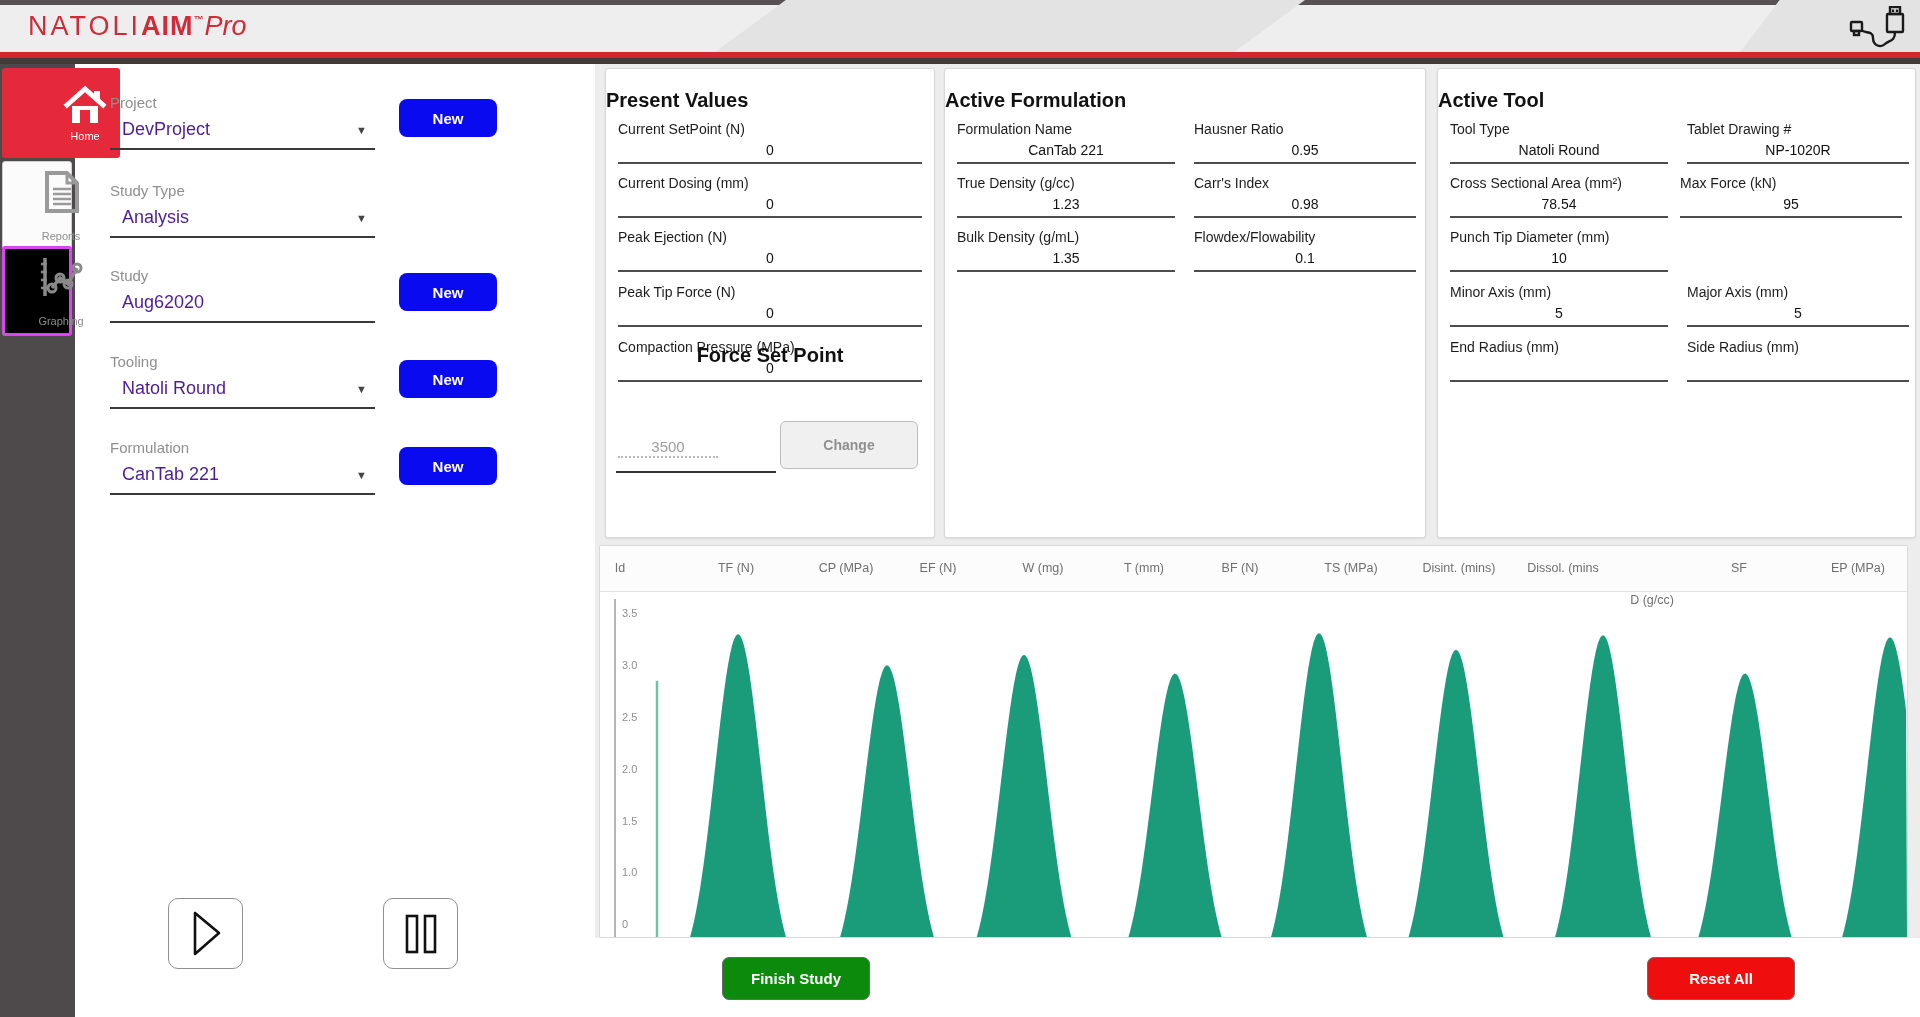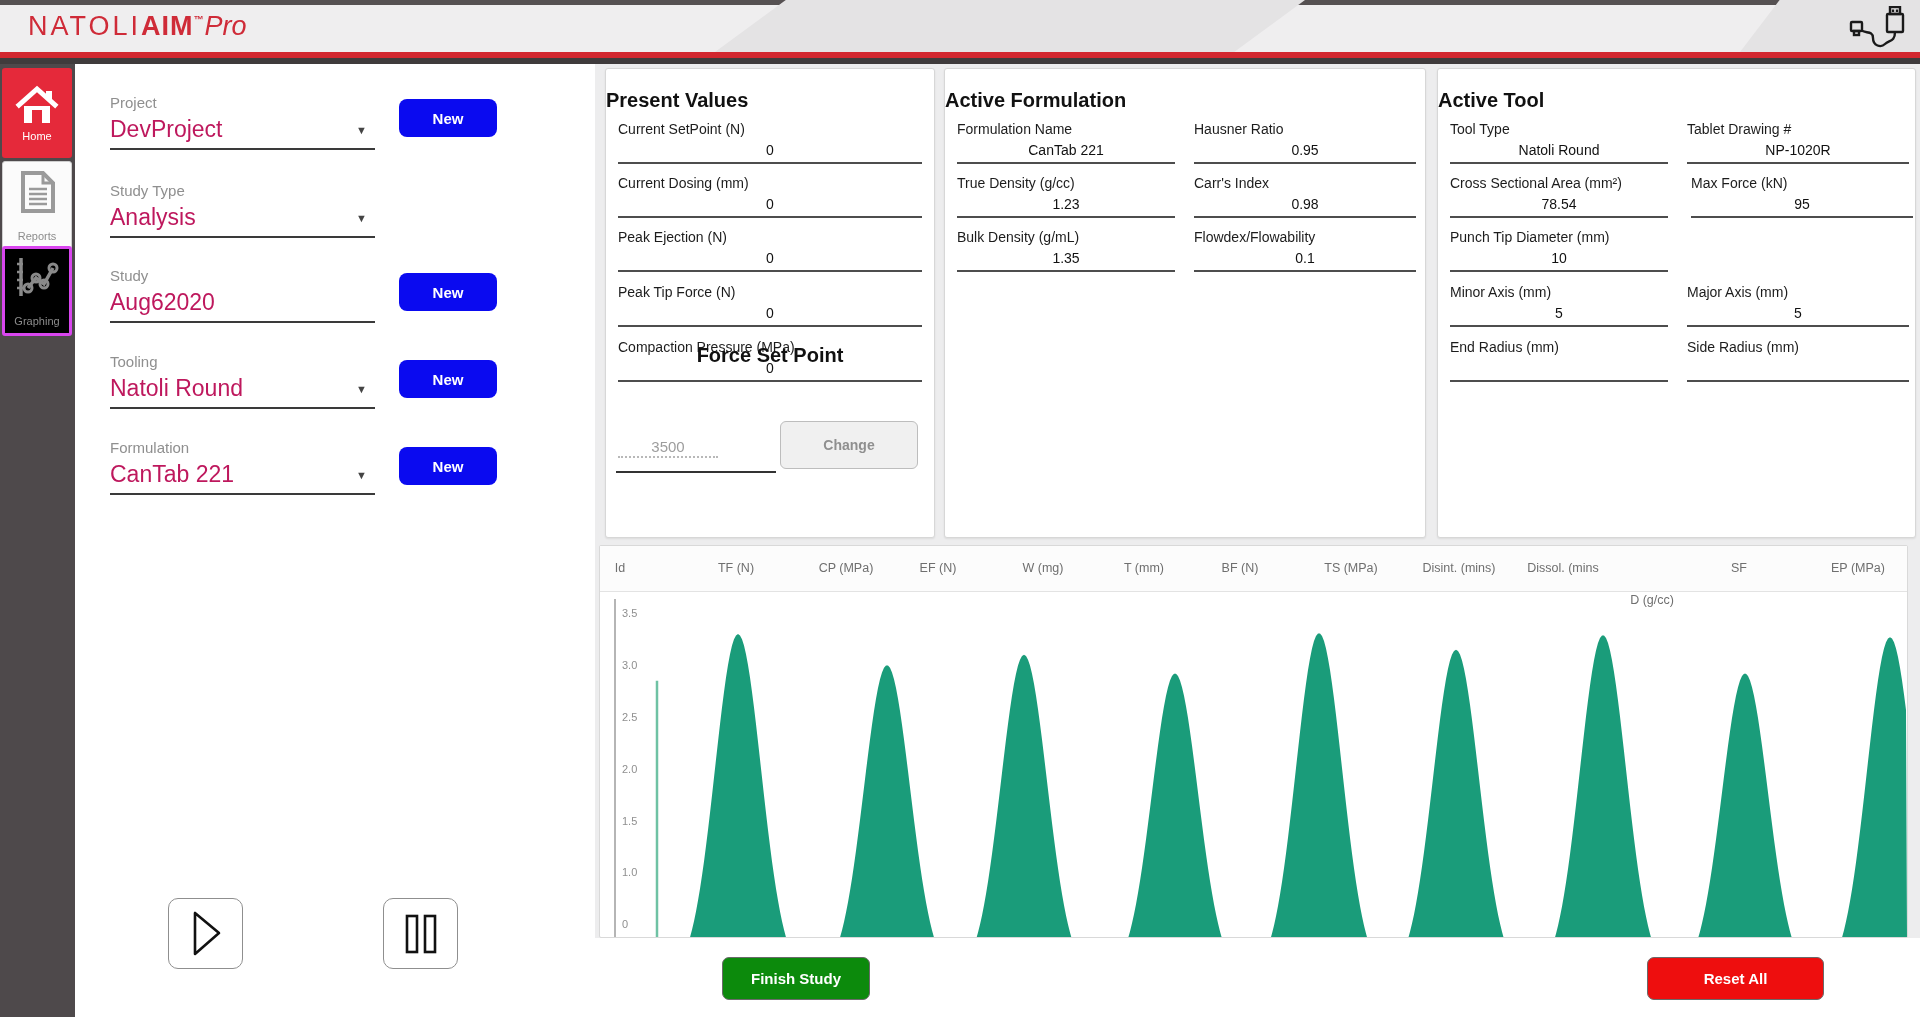--- a/index.html
+++ b/index.html
@@ -15,33 +15,33 @@
   .brand .natoli{font-weight:400;letter-spacing:3px;}
   .brand .aim{font-weight:800;letter-spacing:1px;}
   .brand sup{font-size:10px;font-weight:700;vertical-align:top;line-height:18px;}
   .brand .pro{font-style:italic;font-weight:500;letter-spacing:0;}
   .hdr-redline{position:absolute;left:0;top:52px;width:1920px;height:6px;background:#d2272f;}
   .hdr-darkline{position:absolute;left:0;top:58px;width:1920px;height:6px;background:#3f3b3c;}
   .usb{position:absolute;left:1845px;top:6px;}
 
   
   .sidebar{position:absolute;left:0;top:64px;width:75px;height:953px;background:#4e494b;}
-  .tile{position:absolute;left:2px;width:70px;height:90px;border-radius:3px;display:flex;flex-direction:column;align-items:center;justify-content:center;gap:5px;cursor:pointer;}
+  .tile{position:absolute;left:2px;width:70px;height:90px;border-radius:3px;display:flex;flex-direction:column;align-items:center;justify-content:center;gap:5px;cursor:pointer;padding-left:48px;}
   .tile-home{top:4px;background:#e5293a;}
   .tile-reports{top:97px;background:#fbfbfb;border:1px solid #cfcfcf;box-sizing:border-box;}
   .tile-graph{top:182px;background:#000000;border:3px solid #d946ef;box-sizing:border-box;}
   .tile-label{font-size:11px;}
   .tile-home .tile-label{color:#ffffff;}
   .tile-reports .tile-label,.tile-graph .tile-label{color:#8d8d8d;margin-top:12px;}
 
   
   .form-row{position:absolute;left:110px;width:265px;}
   .f-label{font-size:15px;color:#8f8f8f;line-height:18px;}
   .combo{position:relative;border-bottom:2px solid #3a3a3a;height:36px;cursor:pointer;}
-  .f-value{font-size:23px;color:#be185d;line-height:34px;white-space:nowrap;}
+  .f-value{font-size:18px;color:#4c1d95;line-height:34px;white-space:nowrap;margin-left:12px;}
   .chev{position:absolute;right:8px;top:12px;font-size:11px;color:#444444;}
   .new-btn{position:absolute;width:98px;height:38px;background:#0a0af0;border:none;border-radius:8px;color:#ffffff;font-weight:700;font-size:15px;font-family:"Liberation Sans",sans-serif;cursor:pointer;}
 
   
   .gray-bg{position:absolute;left:595px;top:64px;width:1325px;height:874px;background:#ededee;}
 
   
   .card{position:absolute;top:68px;height:470px;background:#ffffff;border:1px solid #d7d7d7;border-radius:3px;box-shadow:0 1px 2px rgba(0,0,0,0.08);box-sizing:border-box;}
   .card1{left:605px;width:330px;}
   .card2{left:944px;width:482px;}
@@ -61,21 +61,21 @@
   .tbl-col{position:absolute;top:0;line-height:45px;font-size:12.5px;color:#6f6f6f;transform:translateX(-50%);white-space:nowrap;}
   .plot-wrap{position:absolute;left:0;top:45px;width:1307px;height:346px;overflow:hidden;}
 
   
   .round-btn{position:absolute;width:75px;height:71px;background:#ffffff;border:1px solid #8f8f8f;border-radius:10px;cursor:pointer;padding:0;}
   .play-btn{left:168px;top:898px;}
   .pause-btn{left:383px;top:898px;}
 
   
   .finish-btn{position:absolute;left:722px;top:957px;width:148px;height:43px;background:#0c8a0c;border:1px solid #6a6a6a;border-radius:7px;color:#ffffff;font-weight:700;font-size:15px;font-family:"Liberation Sans",sans-serif;cursor:pointer;}
-  .reset-btn{position:absolute;left:1647px;top:957px;width:177px;height:43px;background:#ee0e0e;border:1px solid #6a6a6a;border-radius:7px;color:#ffffff;font-weight:700;font-size:15px;font-family:"Liberation Sans",sans-serif;cursor:pointer;}
+  .reset-btn{position:absolute;left:1647px;top:957px;width:148px;height:43px;background:#ee0e0e;border:1px solid #6a6a6a;border-radius:7px;color:#ffffff;font-weight:700;font-size:15px;font-family:"Liberation Sans",sans-serif;cursor:pointer;}
 </style>
 </head>
 <body>
 
 <div class="screen">
 
   <header class="hdr">
     <div class="hdr-topstrip"></div>
     <div class="trap trap1"></div>
     <div class="trap trap2"></div>
@@ -255,21 +255,21 @@
       <div class="val">5</div>
     </div>
     <div class="fld" style="left:12px;top:270px;width:218px">
       <div class="lab">End Radius (mm)</div>
       <div class="val"></div>
     </div>
     <div class="fld" style="left:249px;top:52px;width:222px">
       <div class="lab">Tablet Drawing #</div>
       <div class="val">NP-1020R</div>
     </div>
-    <div class="fld" style="left:253px;top:106px;width:222px">
+    <div class="fld" style="left:242px;top:106px;width:222px">
       <div class="lab">Max Force (kN)</div>
       <div class="val">95</div>
     </div>
     <div class="fld" style="left:249px;top:215px;width:222px">
       <div class="lab">Major Axis (mm)</div>
       <div class="val">5</div>
     </div>
     <div class="fld" style="left:249px;top:270px;width:222px">
       <div class="lab">Side Radius (mm)</div>
       <div class="val"></div>

